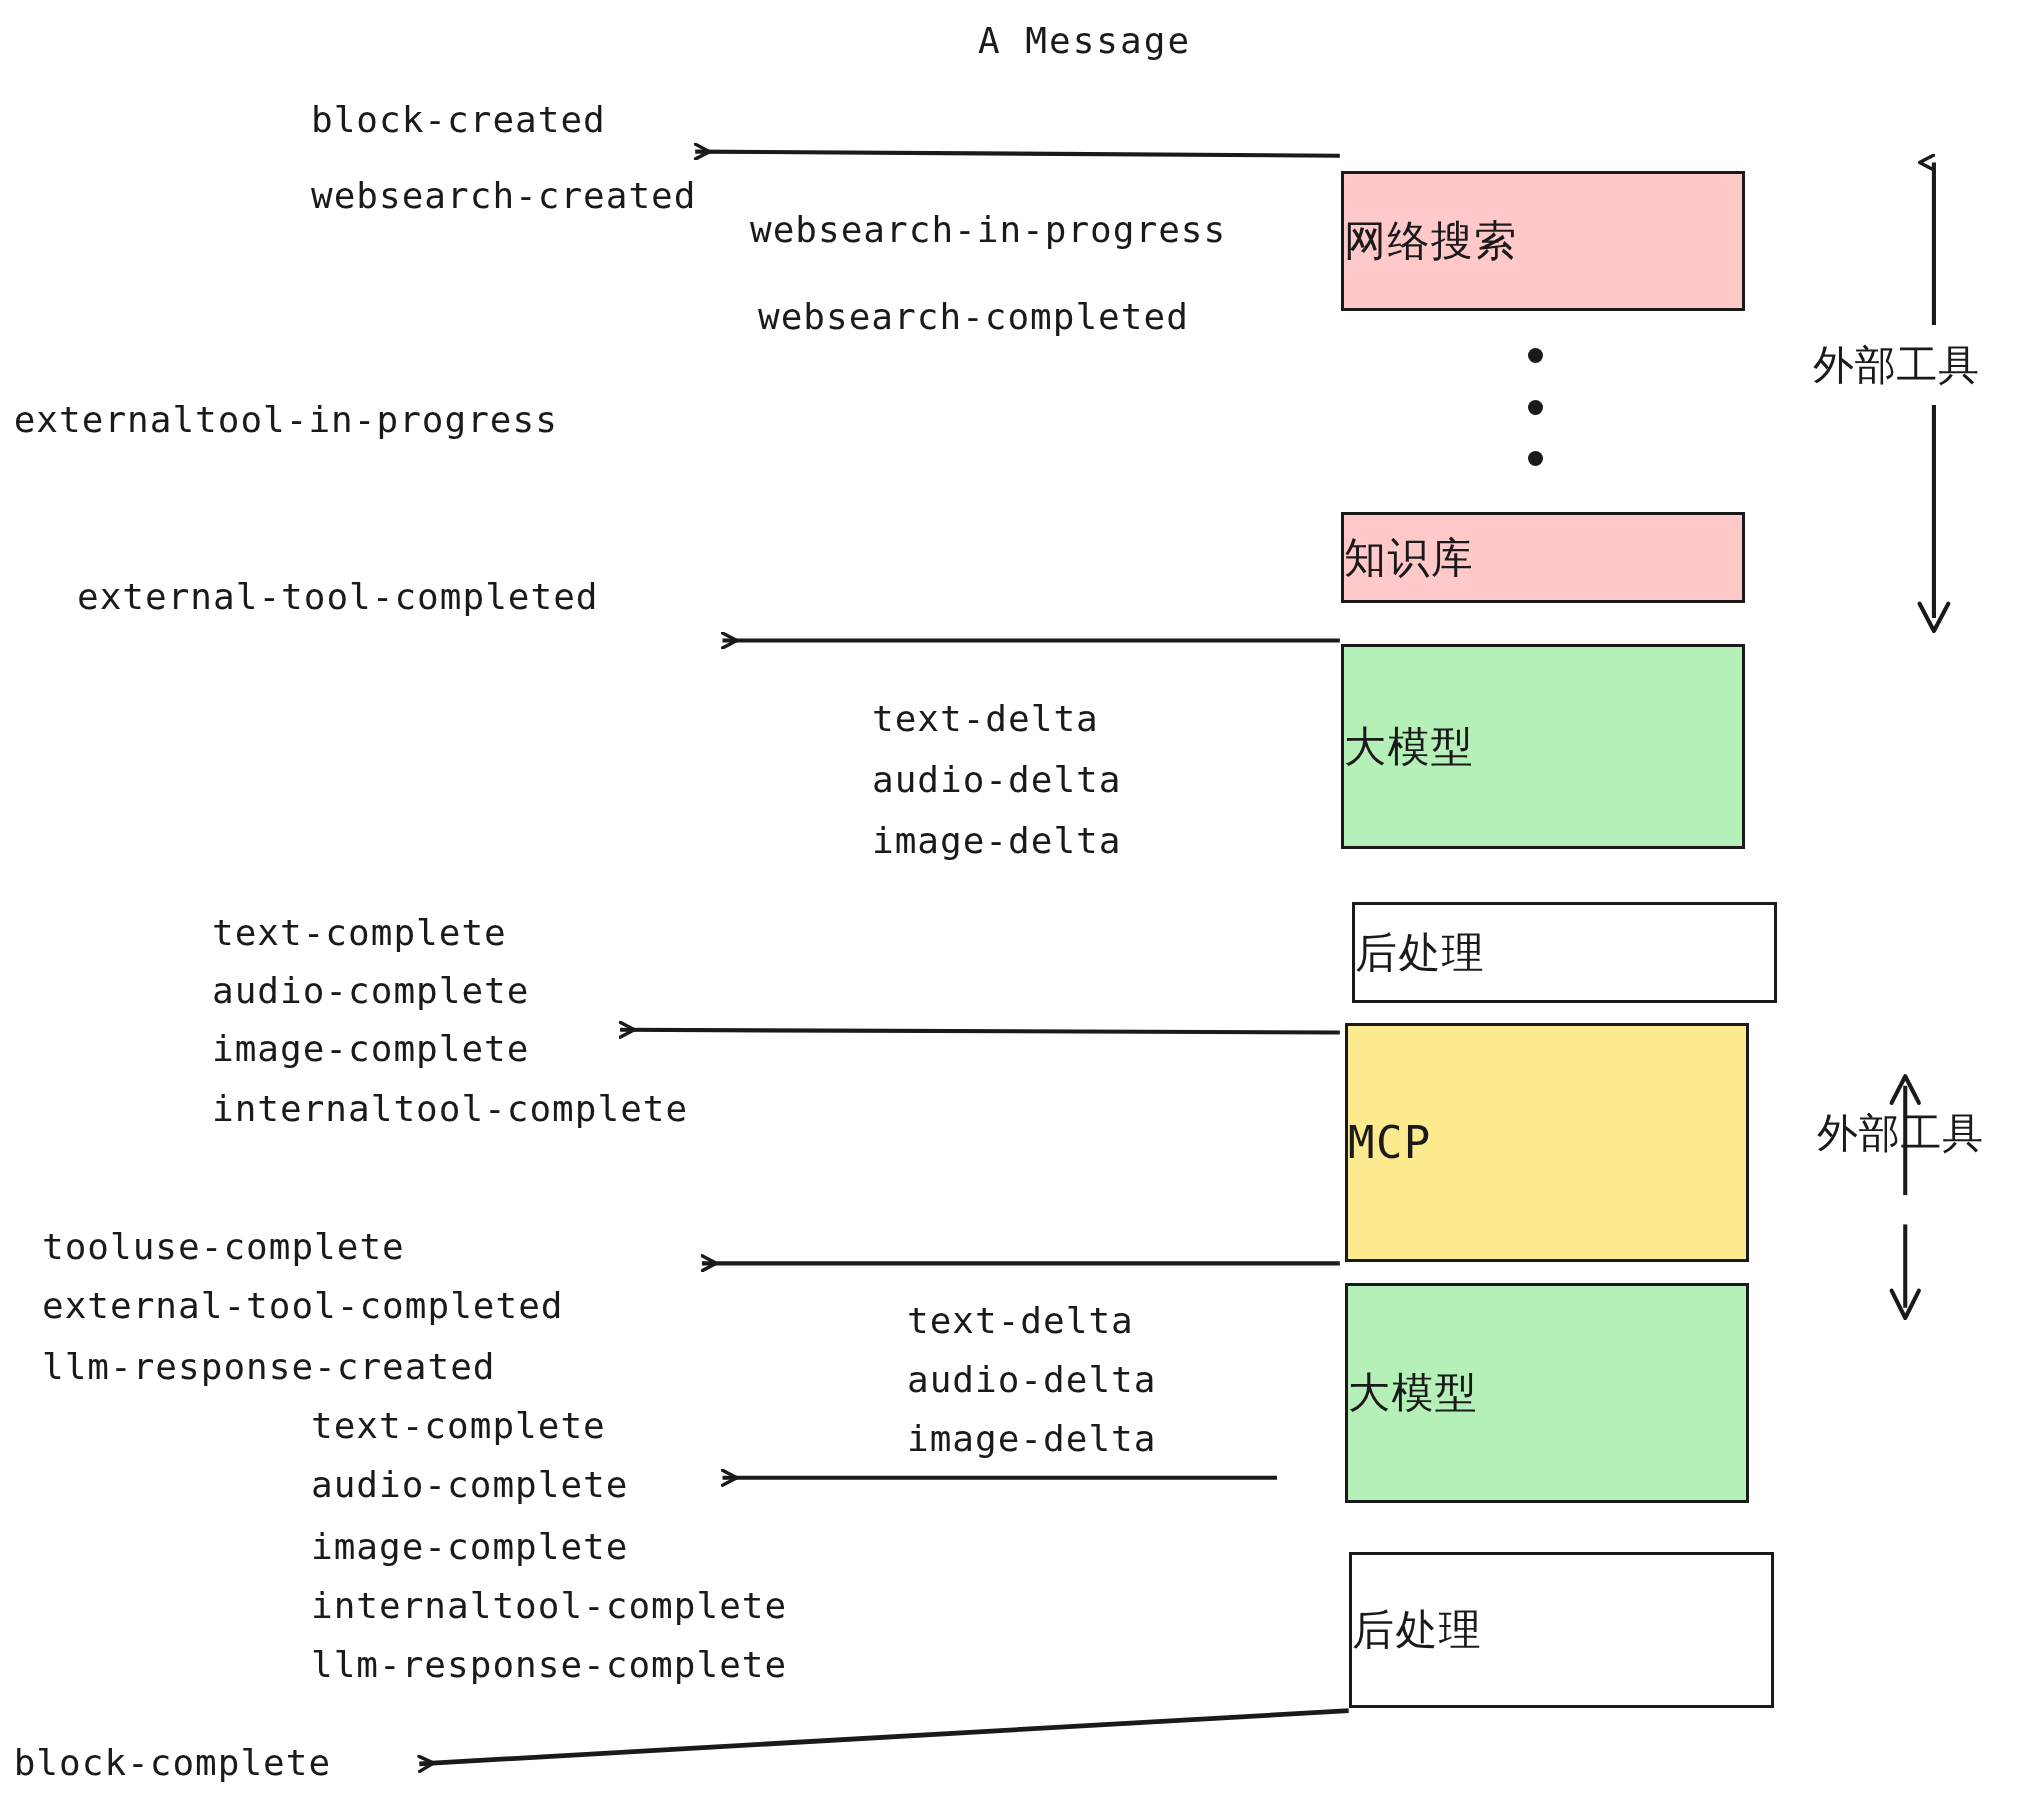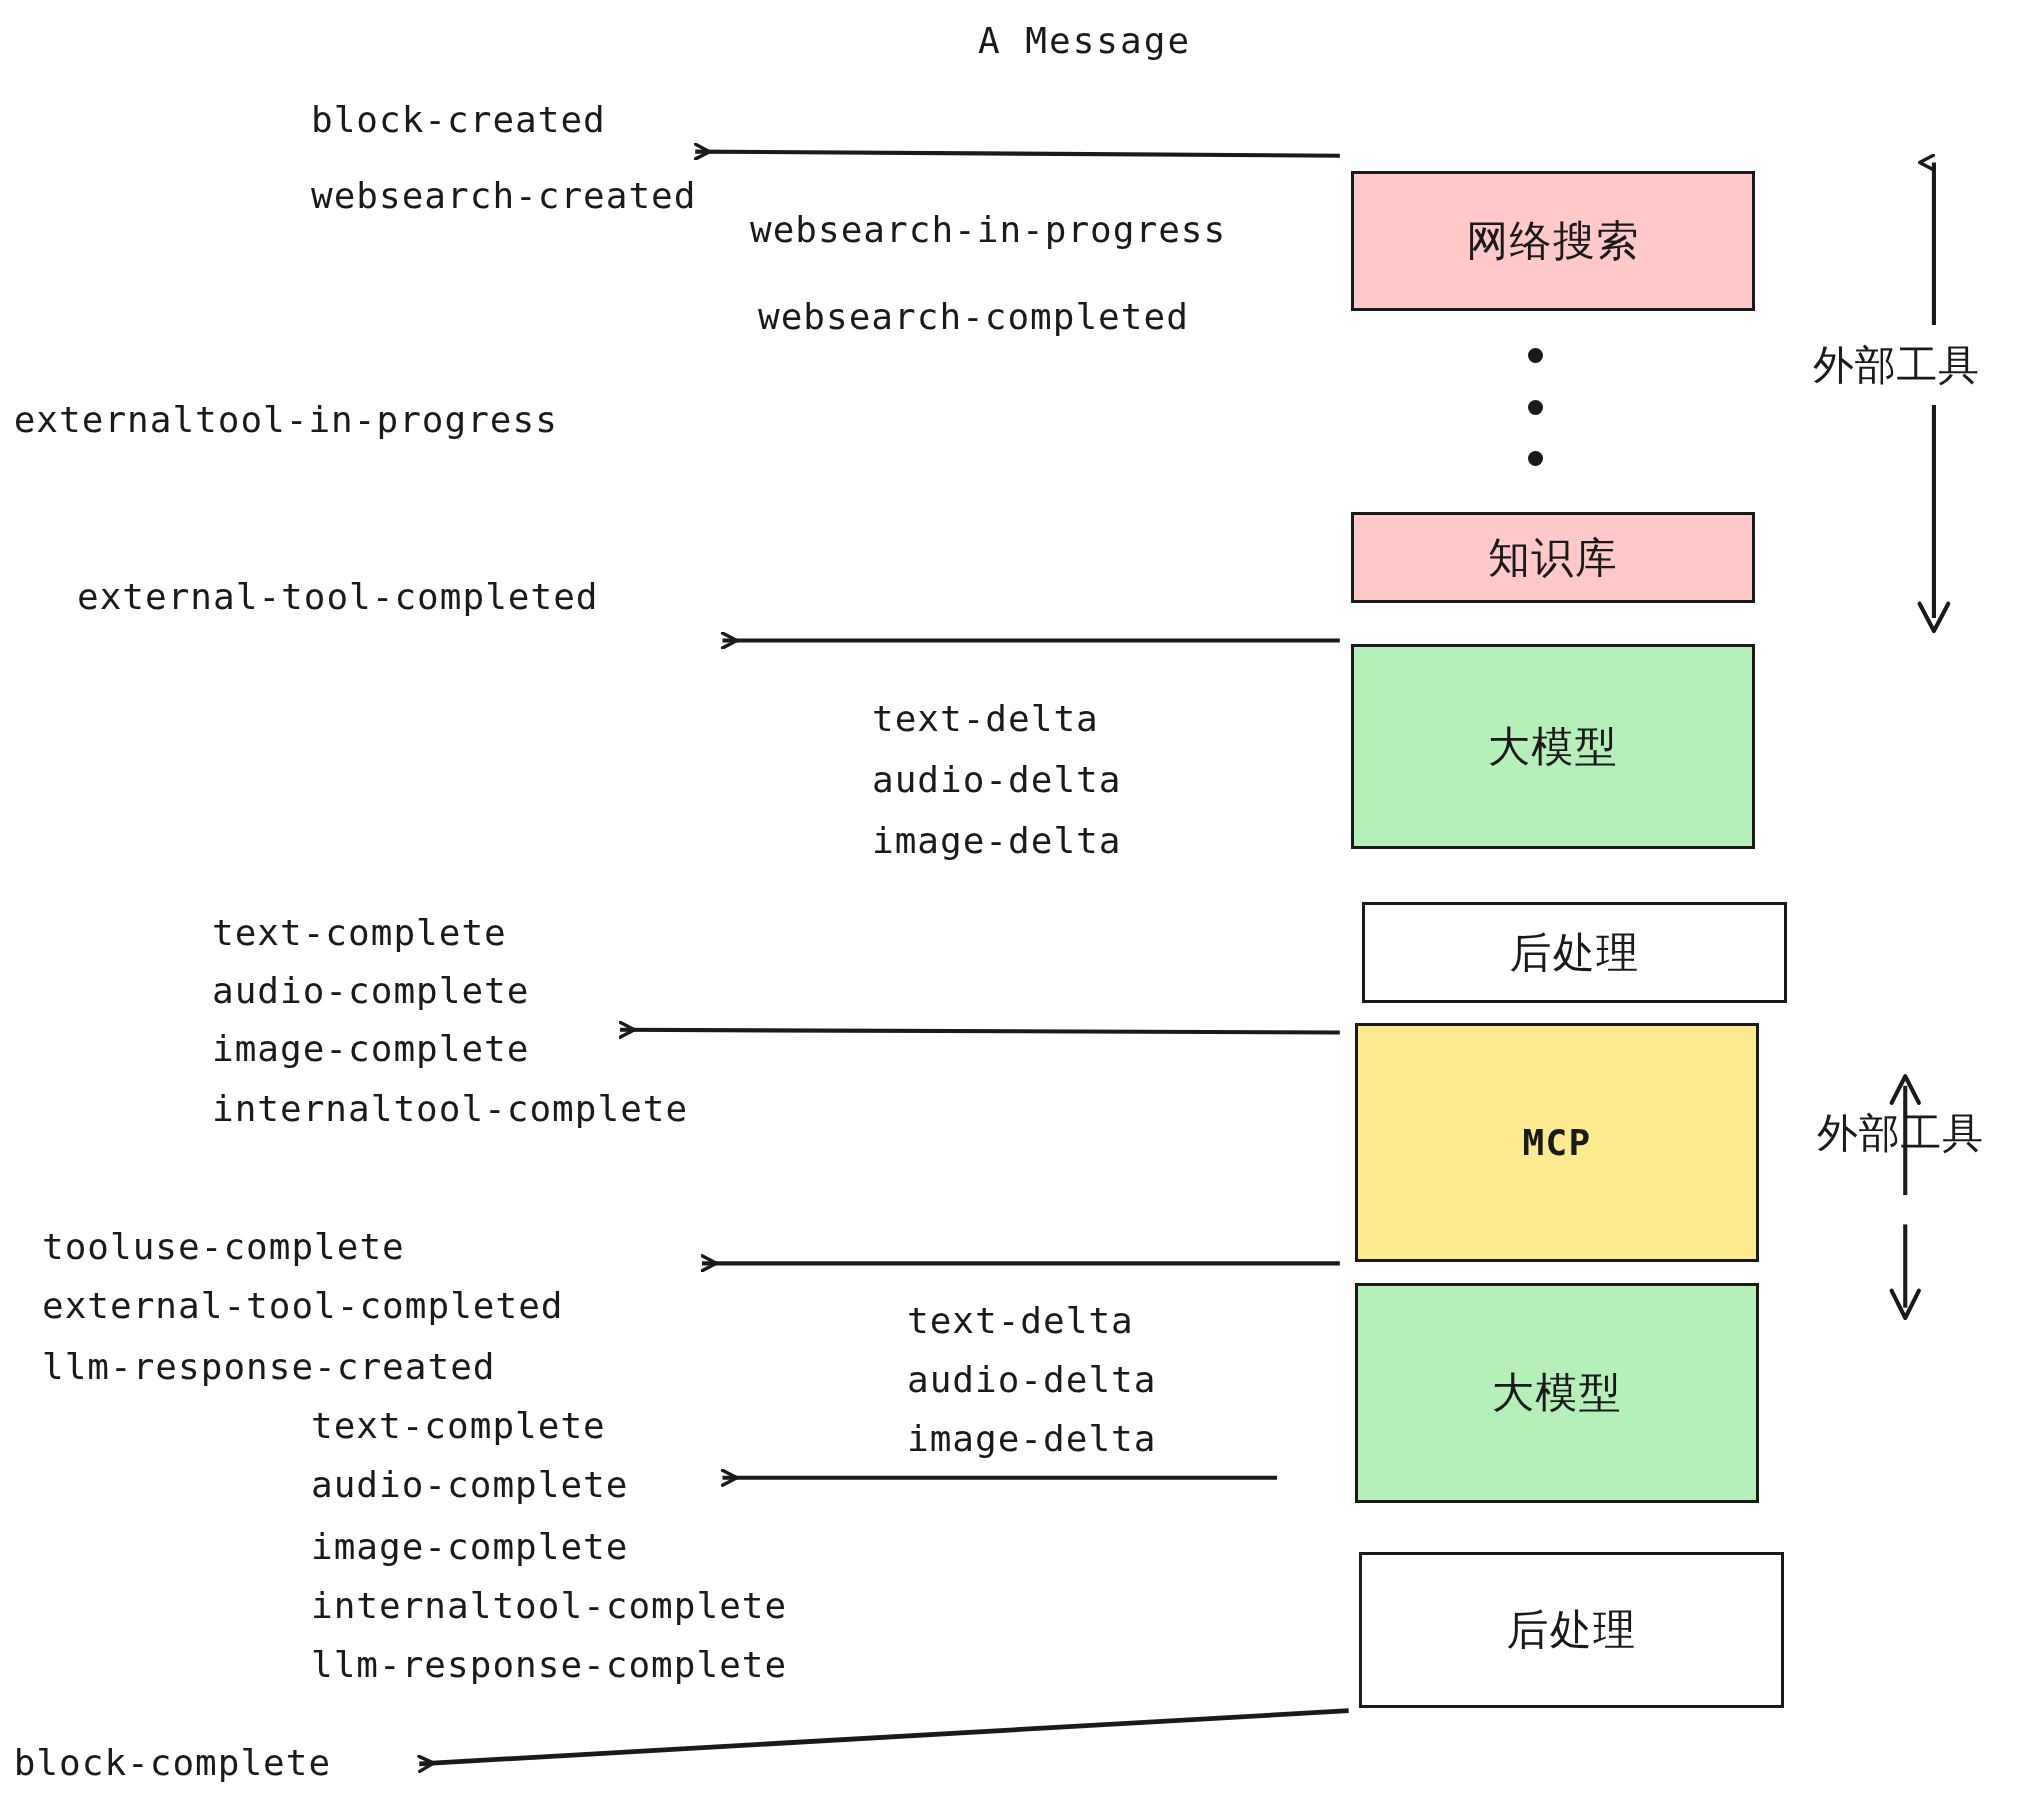--- a/index.html
+++ b/index.html
@@ -40,34 +40,32 @@
     color: #1a1a1a;
     white-space: nowrap;
     line-height: 1;
   }
   .node {
     position: absolute;
     box-sizing: border-box;
     border: 3.4px solid #1a1a1a;
     display: flex;
     align-items: center;
-    justify-content: center;
-    margin-left: 10px;
   }
   .node-label {
     font-family: "DejaVu Sans", "Liberation Sans", sans-serif;
     font-size: 42px;
     color: #1a1a1a;
     letter-spacing: 1.4px;
     white-space: nowrap;
   }
   .node-label.latin {
     font-family: "DejaVu Sans Mono", "Liberation Mono", monospace;
-    font-size: 36px;
-    font-weight: bold;
+    font-size: 44px;
+    font-weight: normal;
   }
   .grouplabel {
     position: absolute;
     font-family: "DejaVu Sans", "Liberation Sans", sans-serif;
     font-size: 41px;
     color: #1a1a1a;
     white-space: nowrap;
     letter-spacing: 0.7px;
     line-height: 1;
   }

